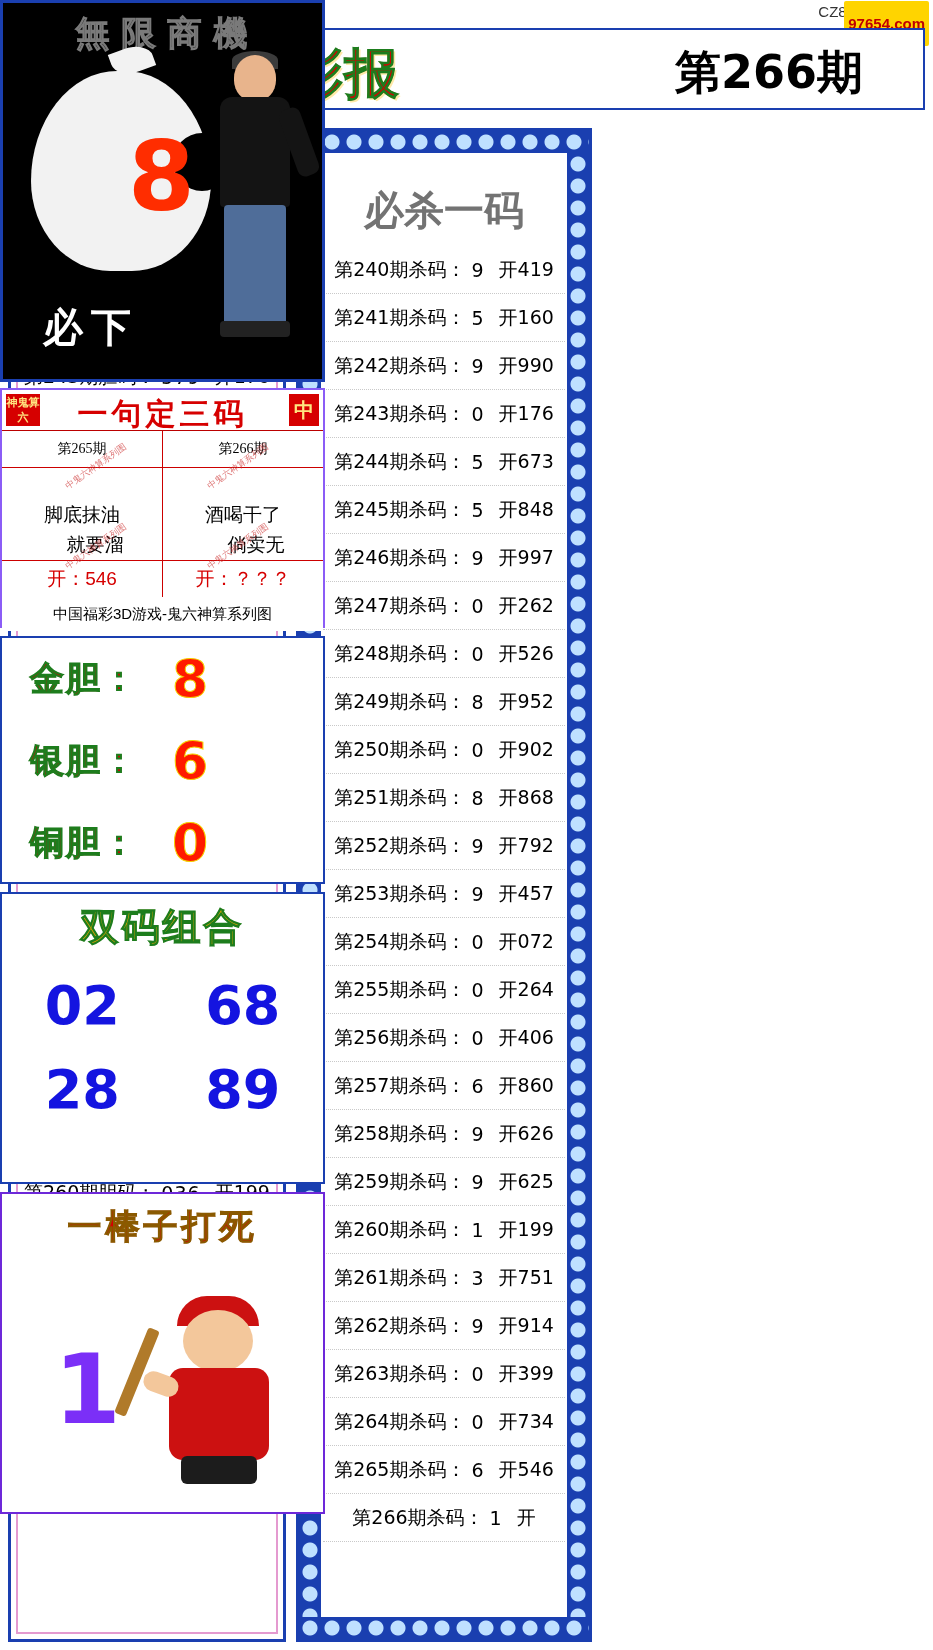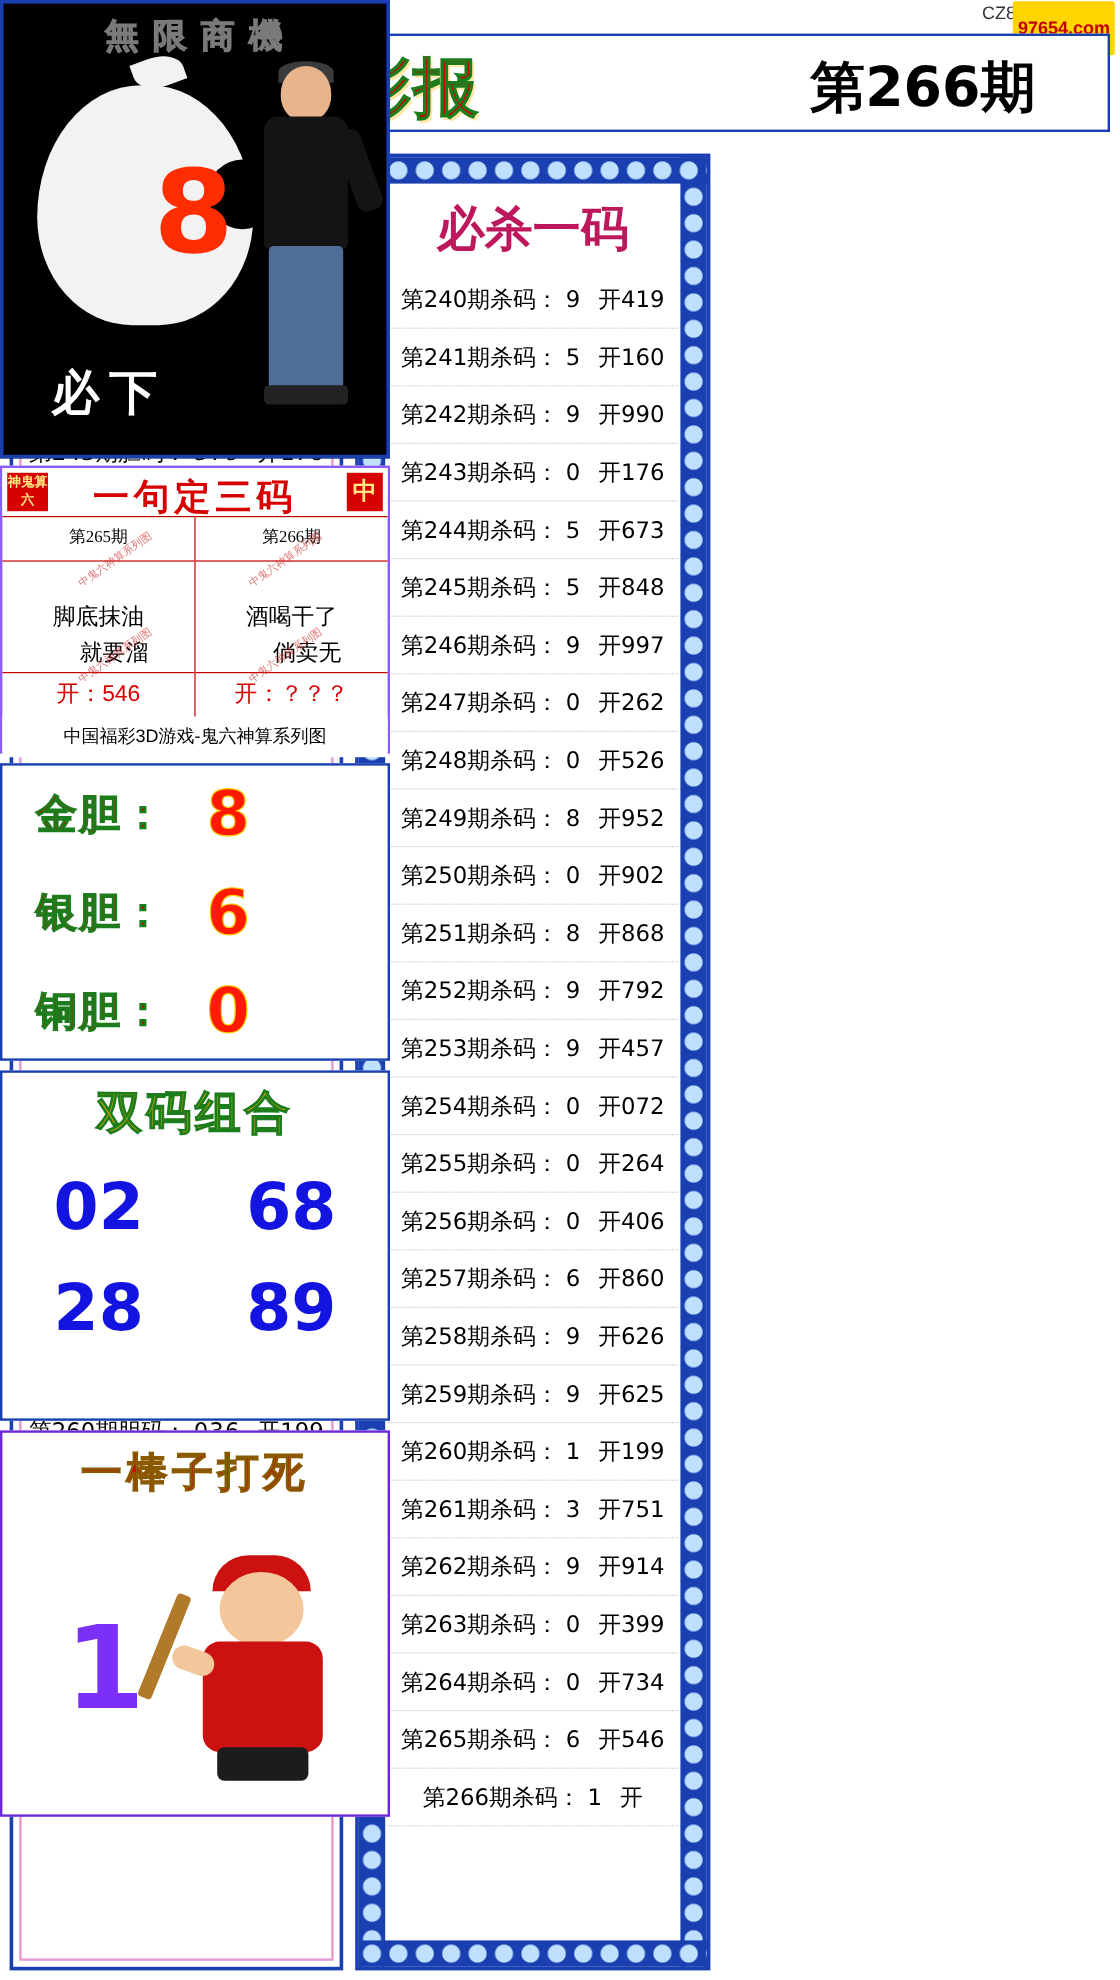--- a/index.html
+++ b/index.html
@@ -70,39 +70,39 @@
     background:
       radial-gradient(circle at 11px 11px, #bfe0ff 0 7px, rgba(0,0,0,0) 8px) 0 0/22px 22px repeat-x,
       linear-gradient(#1a3fb0,#1a3fb0);}
   .col3{left:600px;top:128px;width:325px;height:1514px;}
   
   .sec-title{
     text-align:center;font-weight:bold;
     font-family:"DejaVu Sans","Liberation Sans",sans-serif;
   }
   .t1{font-size:36px;color:#d60000;-webkit-text-stroke:1px #1d7d1d;margin-top:14px;}
-  .t2{font-size:40px;color:#be185d;margin-top:8px;}
+  .t2{font-size:40px;color:#737373;margin-top:28px;}
   
   .rows{margin-top:8px;}
   .row{
     display:flex;align-items:center;justify-content:center;
     height:47px;font-size:19px;color:#000;
     border-bottom:1px dotted #c9c9c9;
     font-family:"DejaVu Sans","Liberation Sans",sans-serif;
     white-space:nowrap;
   }
   .row .lbl{}
   .row .num{margin-left:6px;letter-spacing:1px;}
   .row .open{margin-left:14px;}
   
   .box{position:absolute;box-sizing:border-box;border:2px solid #1a3fb0;background:#fff;}
   .box-apple{left:0;top:0;width:325px;height:382px;background:#000;border:3px solid #1a3fb0;}
   .apple-title{
     position:absolute;top:8px;left:10px;right:0;text-align:center;
-    font-size:28px;font-weight:bold;color:#1d1d1d;
+    font-size:34px;font-weight:bold;color:#1d1d1d;
     -webkit-text-stroke:1px #7a7a7a;letter-spacing:12px;
     font-family:"DejaVu Sans","Liberation Sans",serif;
   }
   .apple-shape{
     position:absolute;left:28px;top:68px;width:180px;height:200px;
     background:#f2f2f2;border-radius:48% 48% 44% 44%/55% 55% 45% 45%;
   }
   .apple-bite{
     position:absolute;left:170px;top:130px;width:58px;height:58px;
     background:#000;border-radius:50%;

